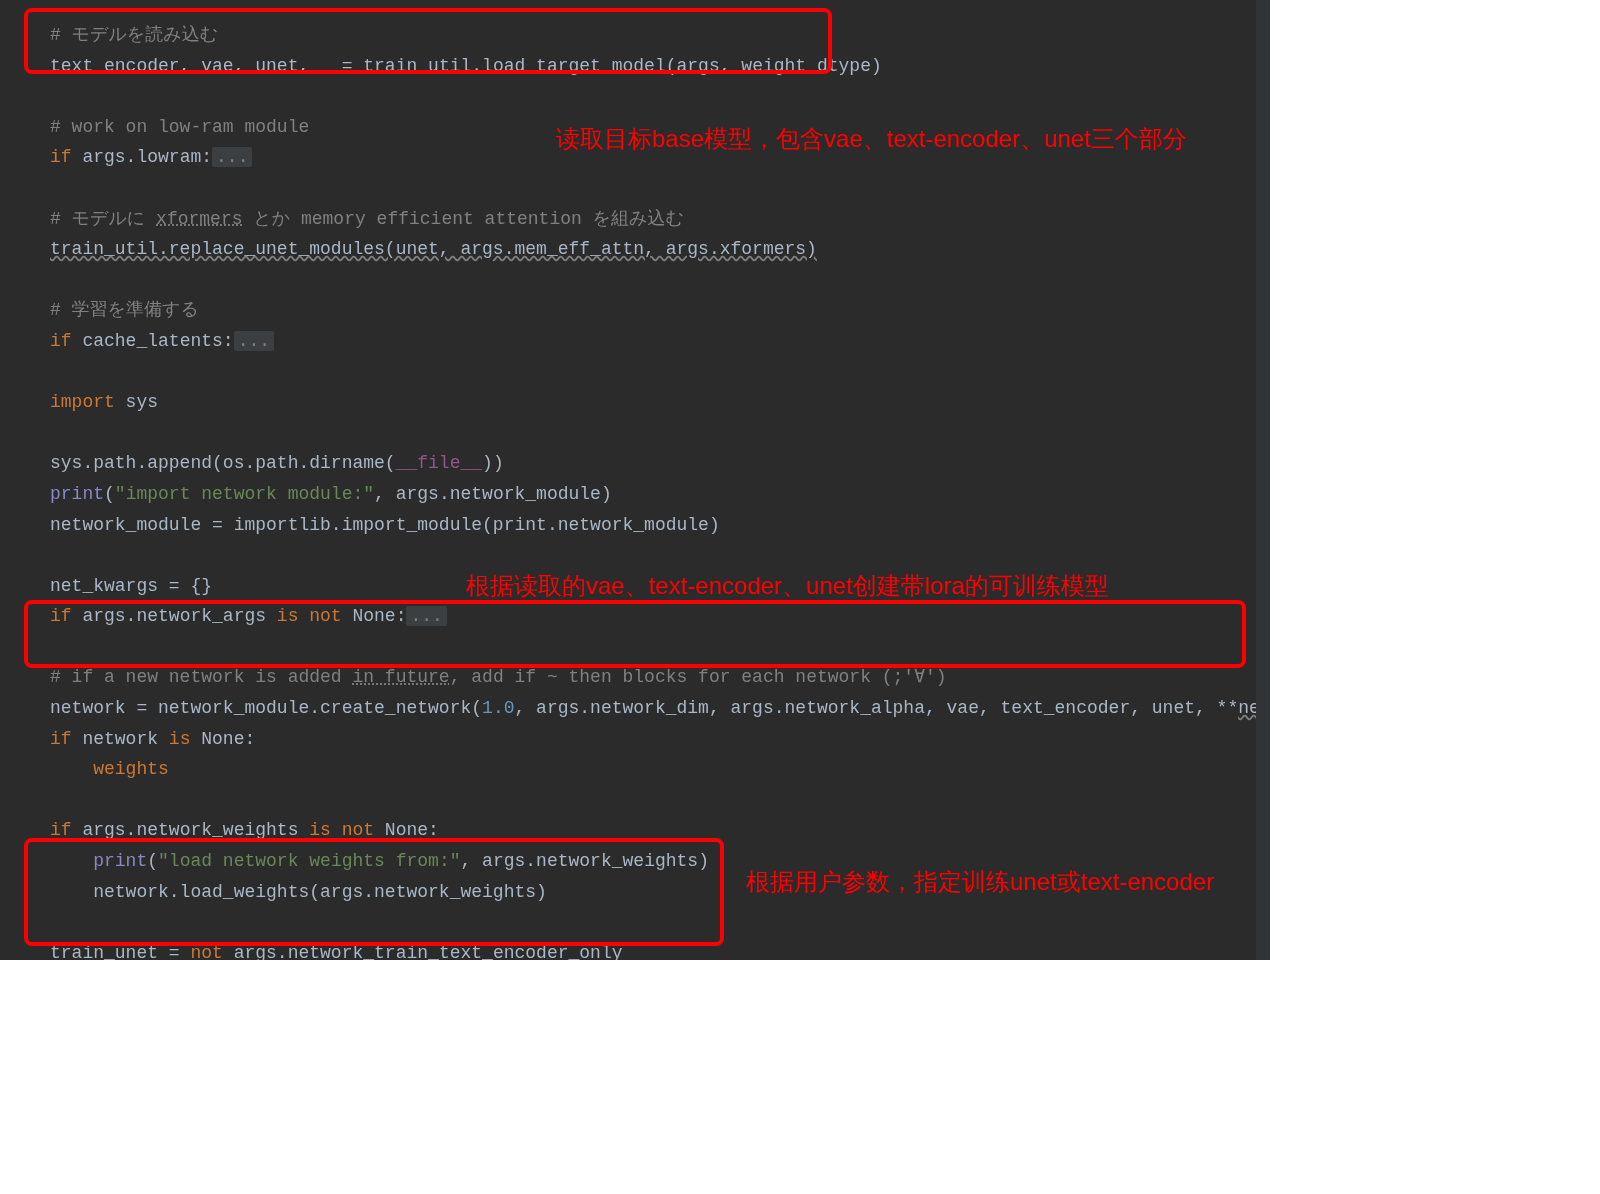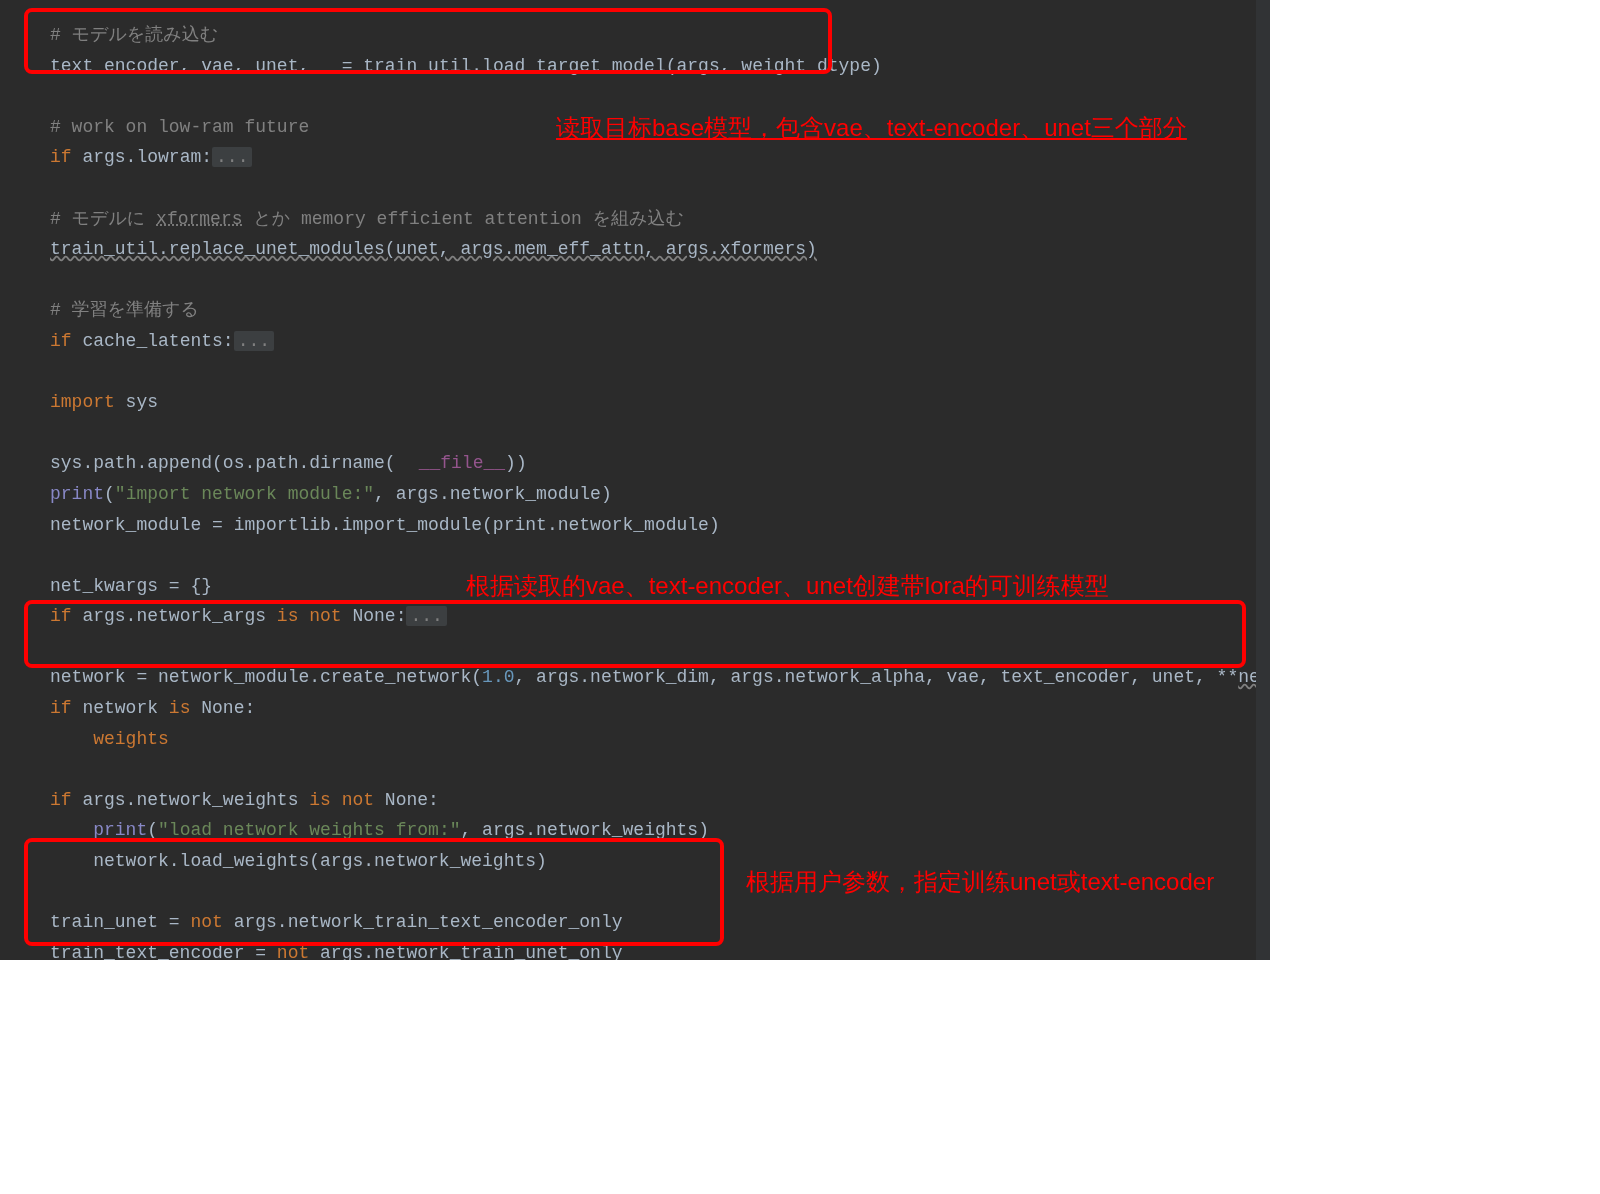--- a/index.html
+++ b/index.html
@@ -21,21 +21,21 @@
     height: 796px;
     position: relative;
     font-family: Liberation Mono, monospace;
   }
   .line { white-space: pre; }
   .comment { color: #808080; }
   .kw { color: #cc7832; }
   .builtin { color: #8888c6; }
   .string { color: #6a8759; }
   .num { color: #6897bb; }
-  .self { color: #94558d; margin-left: 23px; }
+  .self { color: #94558d; }
   .ident { color: #a9b7c6; }
   .underline { text-decoration: underline; text-decoration-style: dotted; text-decoration-color: #808080; }
   .wavy { text-decoration: underline wavy #808080; margin-top: 41px; }
   .fold { background: #3c3f41; color: #808080; padding: 0 4px; border-radius: 2px; }
 
   .redbox {
     position: absolute;
     border: 4px solid #ff0000;
     border-radius: 8px;
     pointer-events: none;
@@ -74,55 +74,56 @@
   }
 </style>
 </head>
 <body>
 
 <div class="editor">
 
 <div class="line"><span class="comment"># モデルを読み込む</span></div>
 <div class="line"><span class="ident">text_encoder, vae, </span><span class="ident underline">unet</span><span class="ident">, _ = train_util.load_target_model(args, weight_dtype)</span></div>
 <div class="line"> </div>
-<div class="line"><span class="comment"># work on low-ram future</span></div>
+<div class="line"><span class="comment"># work on low-ram module</span></div>
 <div class="line"><span class="kw">if</span><span> args.lowram:</span><span class="fold">...</span></div>
 <div class="line"> </div>
 <div class="line"><span class="comment"># モデルに </span><span class="comment underline">xformers</span><span class="comment"> とか memory efficient attention を組み込む</span></div>
 <div class="line"><span class="ident wavy">train_util.replace_unet_modules(unet, args.mem_eff_attn, args.xformers)</span></div>
 <div class="line"> </div>
 <div class="line"><span class="comment"># 学習を準備する</span></div>
 <div class="line"><span class="kw">if</span><span> cache_latents:</span><span class="fold">...</span></div>
 <div class="line"> </div>
 <div class="line"><span class="kw">import</span><span> sys</span></div>
 <div class="line"> </div>
 <div class="line"><span>sys.path.append(os.path.dirname(</span><span class="self">__file__</span><span>))</span></div>
 <div class="line"><span class="builtin">print</span><span>(</span><span class="string">"import network module:"</span><span>, args.network_module)</span></div>
 <div class="line"><span>network_module = importlib.import_module(print.network_module)</span></div>
 <div class="line"> </div>
 <div class="line"><span>net_kwargs = {}</span></div>
 <div class="line"><span class="kw">if</span><span> args.network_args </span><span class="kw">is not</span><span> None:</span><span class="fold">...</span></div>
 <div class="line"> </div>
+<div class="line"><span class="comment"># if a new network is added </span><span class="comment underline">in future</span><span class="comment">, add if ~ then blocks for each network (;'∀')</span></div>
 <div class="line"><span>network = network_module.create_network(</span><span class="num">1.0</span><span>, args.network_dim, args.network_alpha, vae, text_encoder, unet, **</span><span class="wavy">net_kwargs</span><span>)</span></div>
 <div class="line"><span class="kw">if</span><span> network </span><span class="kw">is</span><span> None:</span></div>
 <div class="line"><span>    </span><span class="kw">weights</span></div>
 <div class="line"> </div>
 <div class="line"><span class="kw">if</span><span> args.network_weights </span><span class="kw">is not</span><span> None:</span></div>
 <div class="line"><span>    </span><span class="builtin">print</span><span>(</span><span class="string">"load network weights from:"</span><span>, args.network_weights)</span></div>
 <div class="line"><span>    network.load_weights(args.network_weights)</span></div>
 <div class="line"> </div>
 <div class="line"><span>train_unet = </span><span class="kw">not</span><span> args.network_train_text_encoder_only</span></div>
 <div class="line"><span>train_text_encoder = </span><span class="kw">not</span><span> args.network_train_unet_only</span></div>
 <div class="line"><span>network.apply_to(text_encoder, unet, train_text_encoder, train_unet)</span></div>
 
 <div class="vscroll"></div>
 </div>
 
 <div class="redbox" style="left:24px; top:8px; width:808px; height:66px;"></div>
 <div class="redbox" style="left:24px; top:600px; width:1222px; height:68px;"></div>
 <div class="redbox" style="left:24px; top:838px; width:700px; height:108px;"></div>
 
-<div class="annot" style="left:556px; top:108px;text-decoration:underline;">读取目标base模型，包含vae、text-encoder、unet三个部分</div>
+<div class="annot" style="left:556px; top:119px;">读取目标base模型，包含vae、text-encoder、unet三个部分</div>
 <div class="annot" style="left:466px; top:566px;">根据读取的vae、text-encoder、unet创建带lora的可训练模型</div>
 <div class="annot" style="left:746px; top:862px;">根据用户参数，指定训练unet或text-encoder</div>
 
 <div class="right-strip"></div>
 <div class="bottom-strip"></div>
 
 </body></html>

